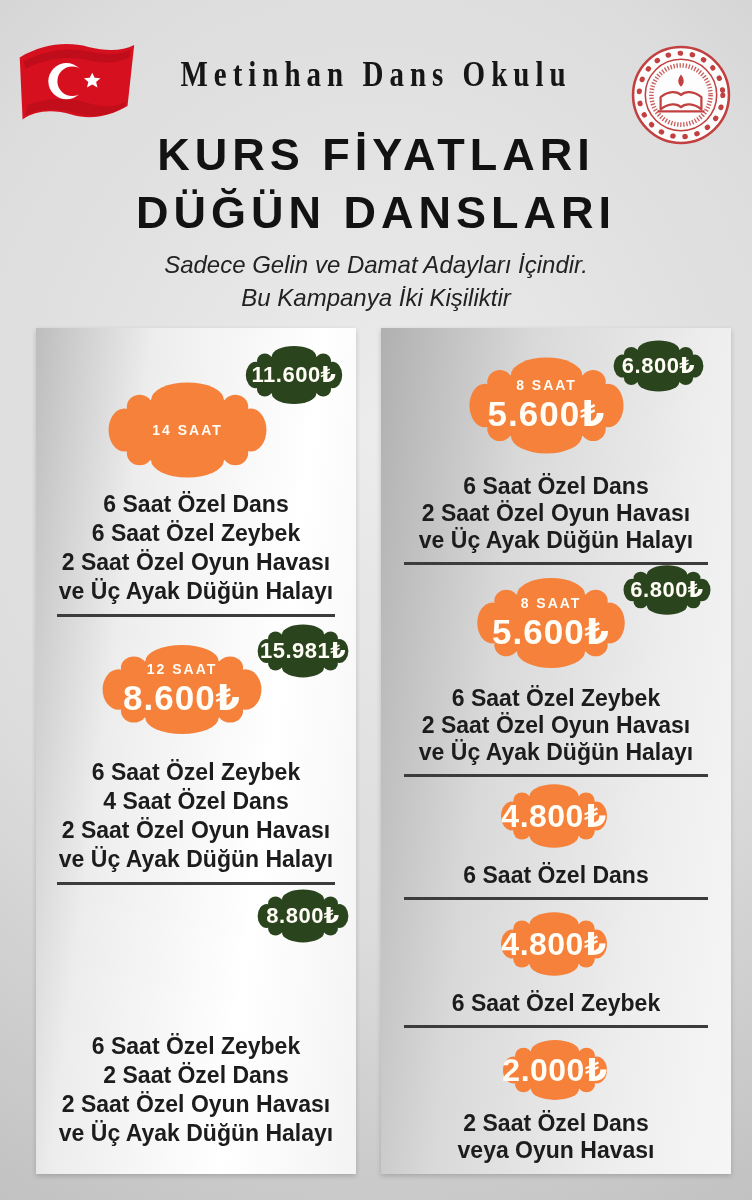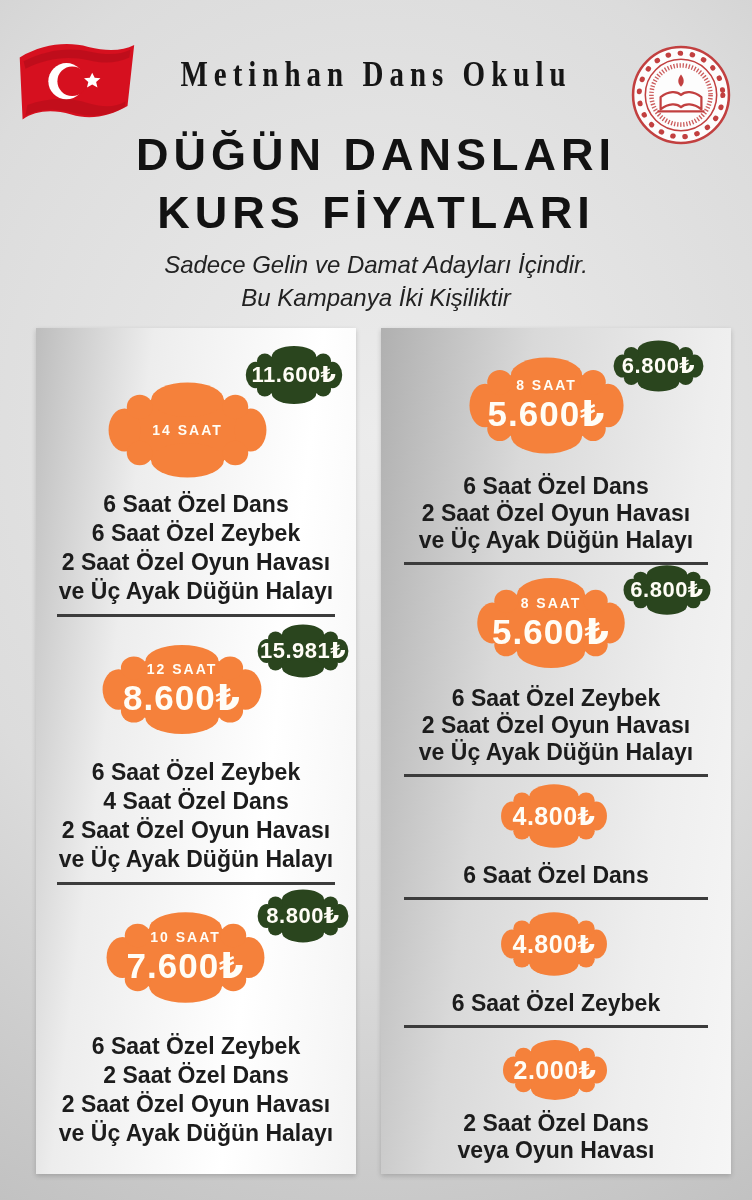--- a/index.html
+++ b/index.html
@@ -31,21 +31,21 @@
   .badges{position:relative;}
   .badge{position:absolute;}
   .blob{position:absolute;inset:0;width:100%;height:100%;}
   .badge.orange .blob{color:var(--orange,#F5813B);}
   .badge.green  .blob{color:var(--dark_green,#2A451E);}
   .btxt{position:absolute;inset:0;display:flex;flex-direction:column;
         align-items:center;justify-content:center;color:#fffdf6;}
   .hours{font-weight:700;font-size:14px;letter-spacing:2px;}
   .price{font-weight:700;font-size:35px;letter-spacing:1px;margin-top:1px;}
   .old-price{font-weight:700;font-size:22px;letter-spacing:.5px;}
-  .price-sm{font-weight:700;font-size:25px;letter-spacing:.5px;}
+  .price-sm{font-weight:700;font-size:32px;letter-spacing:.5px;}
 
   .lines{text-align:center;color:var(--text,#1c1c1c);}
   .line{font-weight:700;font-size:23px;line-height:29px;}
   .panel-right .line{line-height:27px;}
   .divider{height:3px;background:var(--divider,#3c3c3c);width:87%;margin:8px auto 0;}
 </style>
 </head>
 <body>
 
 <svg width="0" height="0" style="position:absolute" aria-hidden="true">
@@ -89,22 +89,22 @@
         <circle cx="50" cy="50" r="41" fill="none" stroke="#c24040" stroke-width="5" stroke-dasharray="0.5 11.5" stroke-linecap="round"></circle>
         <circle cx="50" cy="50" r="35" fill="none" stroke="#c24040" stroke-width="1.5"></circle>
         <circle cx="50" cy="50" r="29" fill="none" stroke="#c24040" stroke-width="4.5" stroke-dasharray="1.3 1.7" opacity="0.85"></circle>
         <path d="M50,30 C53,34 54,38 50,42 C46,38 47,34 50,30 Z" fill="#c24040"></path>
         <path d="M30,52 C38,46 46,46 50,50 C54,46 62,46 70,52 L70,64 C62,58 54,58 50,62 C46,58 38,58 30,64 Z" fill="#ffffff" stroke="#c24040" stroke-width="2.2" stroke-linejoin="round"></path>
         <path d="M27,66 L73,66" stroke="#c24040" stroke-width="2.2"></path>
       </svg>
     </div>
 
     <div class="title">
+      <div>KURS FİYATLARI</div>
       <div>DÜĞÜN DANSLARI</div>
-      <div>KURS FİYATLARI</div>
     </div>
 
     <div class="subtitle">
       <div>Sadece Gelin ve Damat Adayları İçindir.</div>
       <div>Bu Kampanya İki Kişiliktir</div>
     </div>
   </div>
 
   <div class="panel panel-left">
 
@@ -168,29 +168,20 @@
     <section class="card" style="top:554px">
       <div class="badges" style="height:150px">
         <div class="badge green" style="left:219px;top:4px;width:96px;height:60px">
           <svg class="blob" viewBox="0 0 220 150" preserveAspectRatio="none">
               <use href="#blob"></use>
             </svg>
           <div class="btxt">
               <span class="old-price">8.800₺</span>
             </div>
         </div>
-        <div class="badge orange" style="left:66px;top:24px;width:167px;height:103px">
-          <svg class="blob" viewBox="0 0 220 150" preserveAspectRatio="none">
-              <use href="#blob"></use>
-            </svg>
-          <div class="btxt">
-            <span class="hours">10 SAAT</span>
-            <span class="price">7.600₺</span>
-          </div>
-        </div>
       </div>
       <div class="lines">
         <div class="line">6 Saat Özel Zeybek</div>
         <div class="line">2 Saat Özel Dans</div>
         <div class="line">2 Saat Özel Oyun Havası</div>
         <div class="line">ve Üç Ayak Düğün Halayı</div>
       </div>
     </section>
   </div>
 

